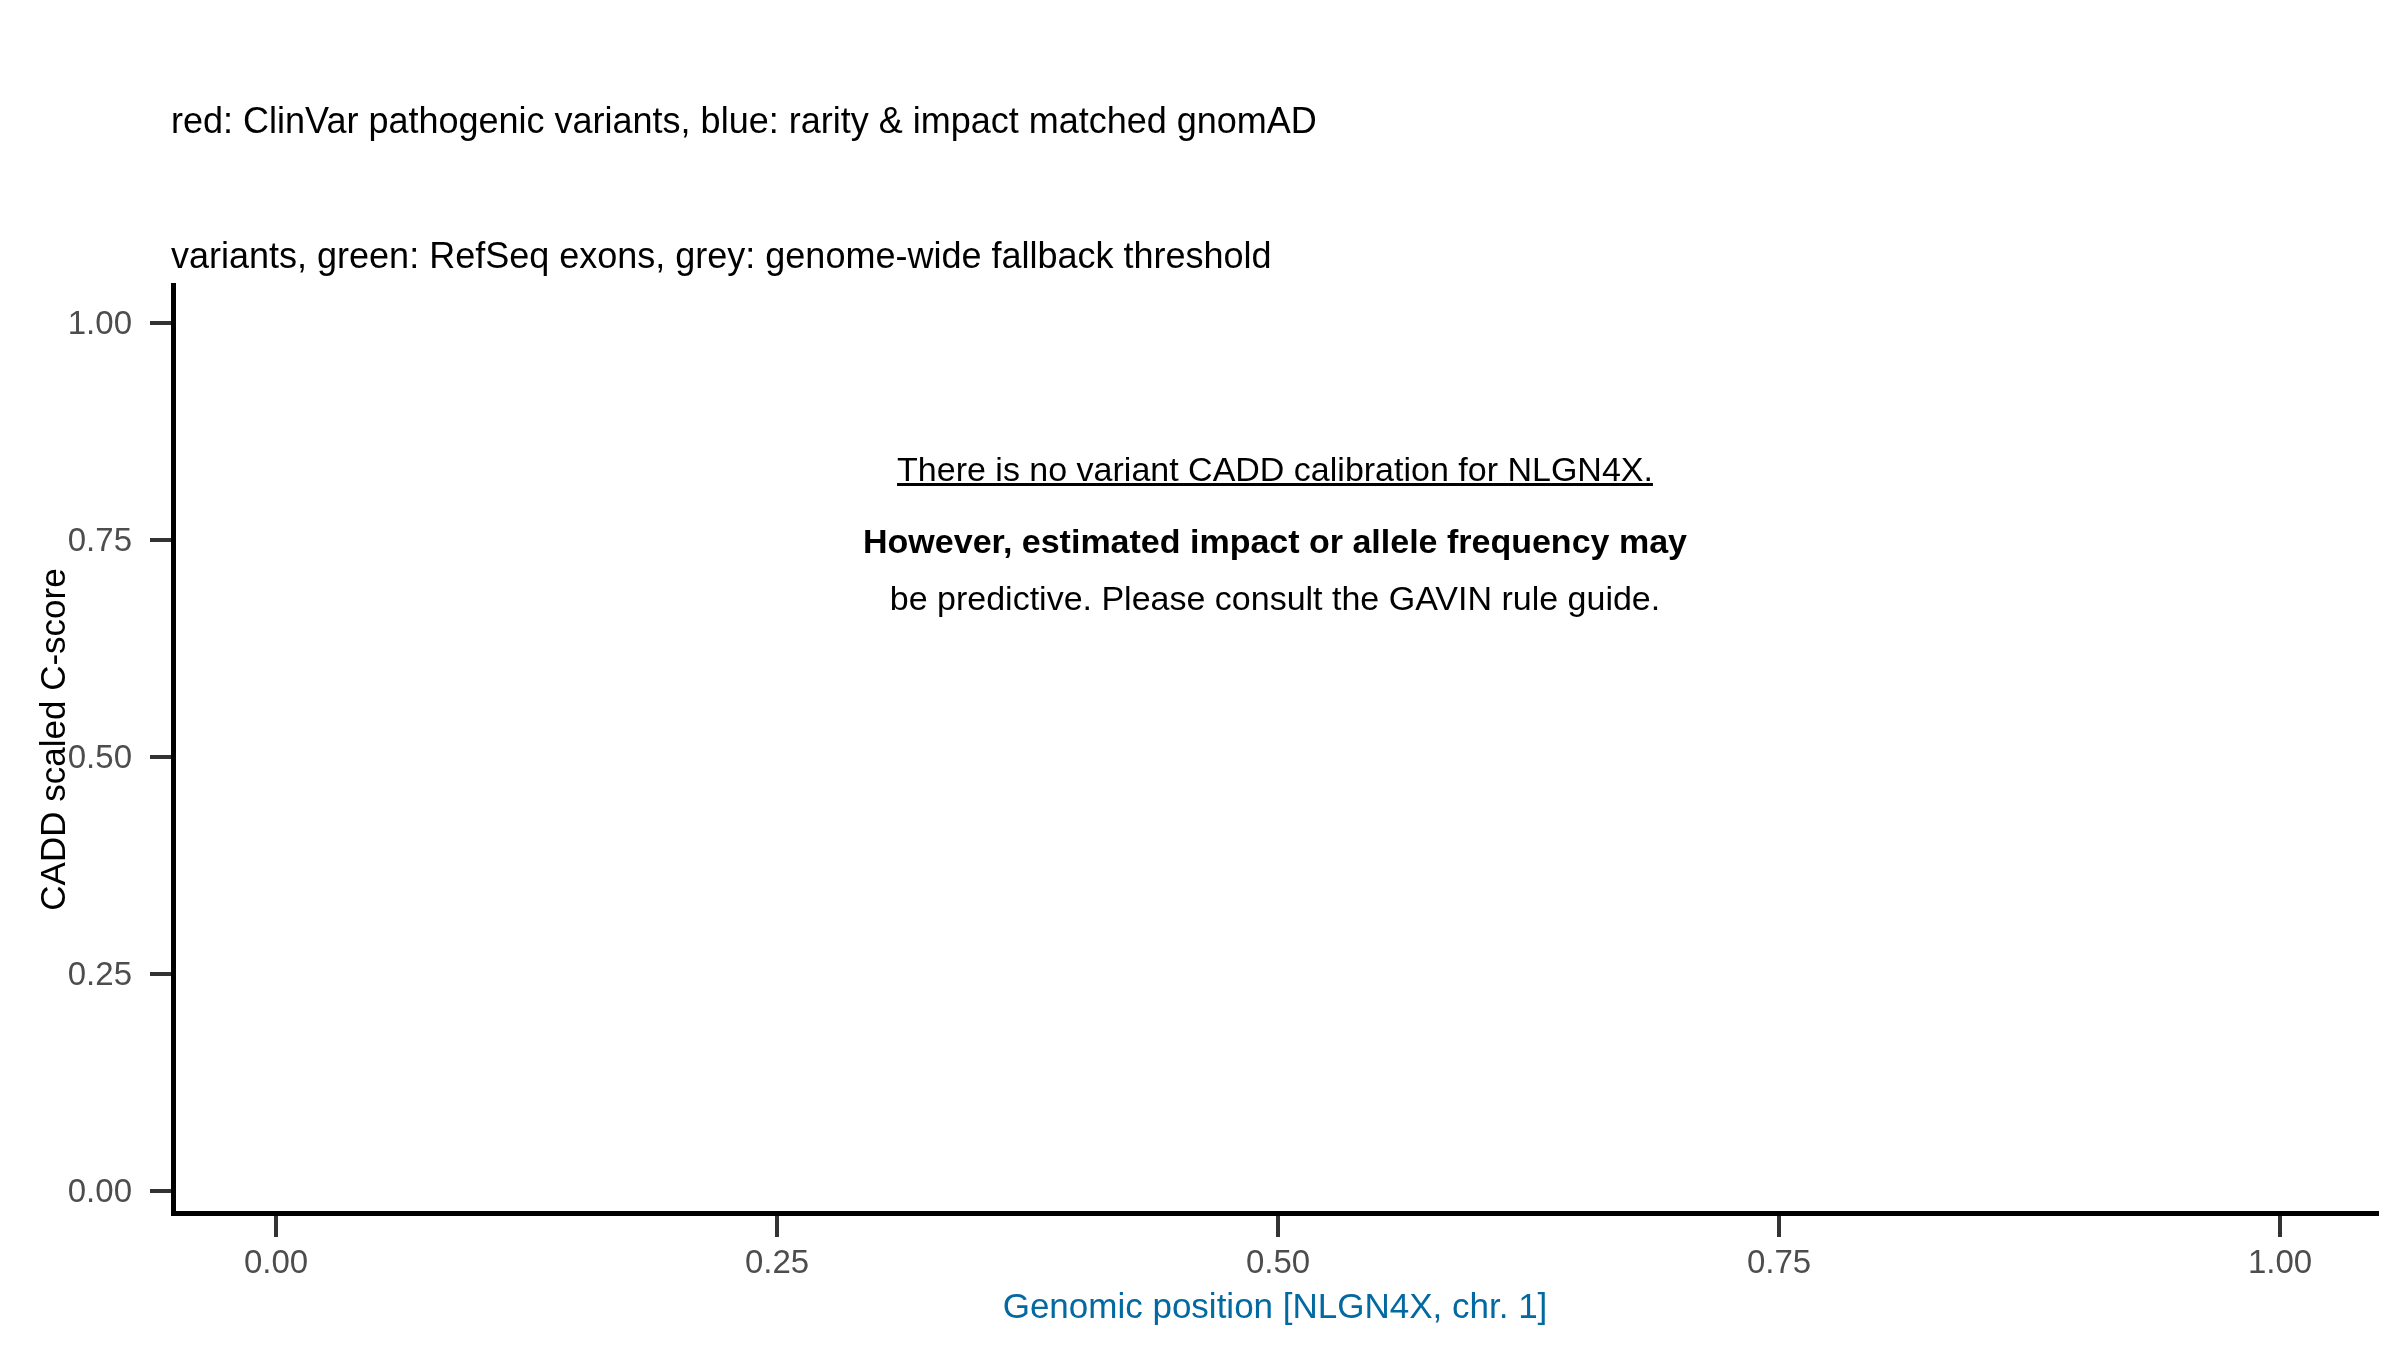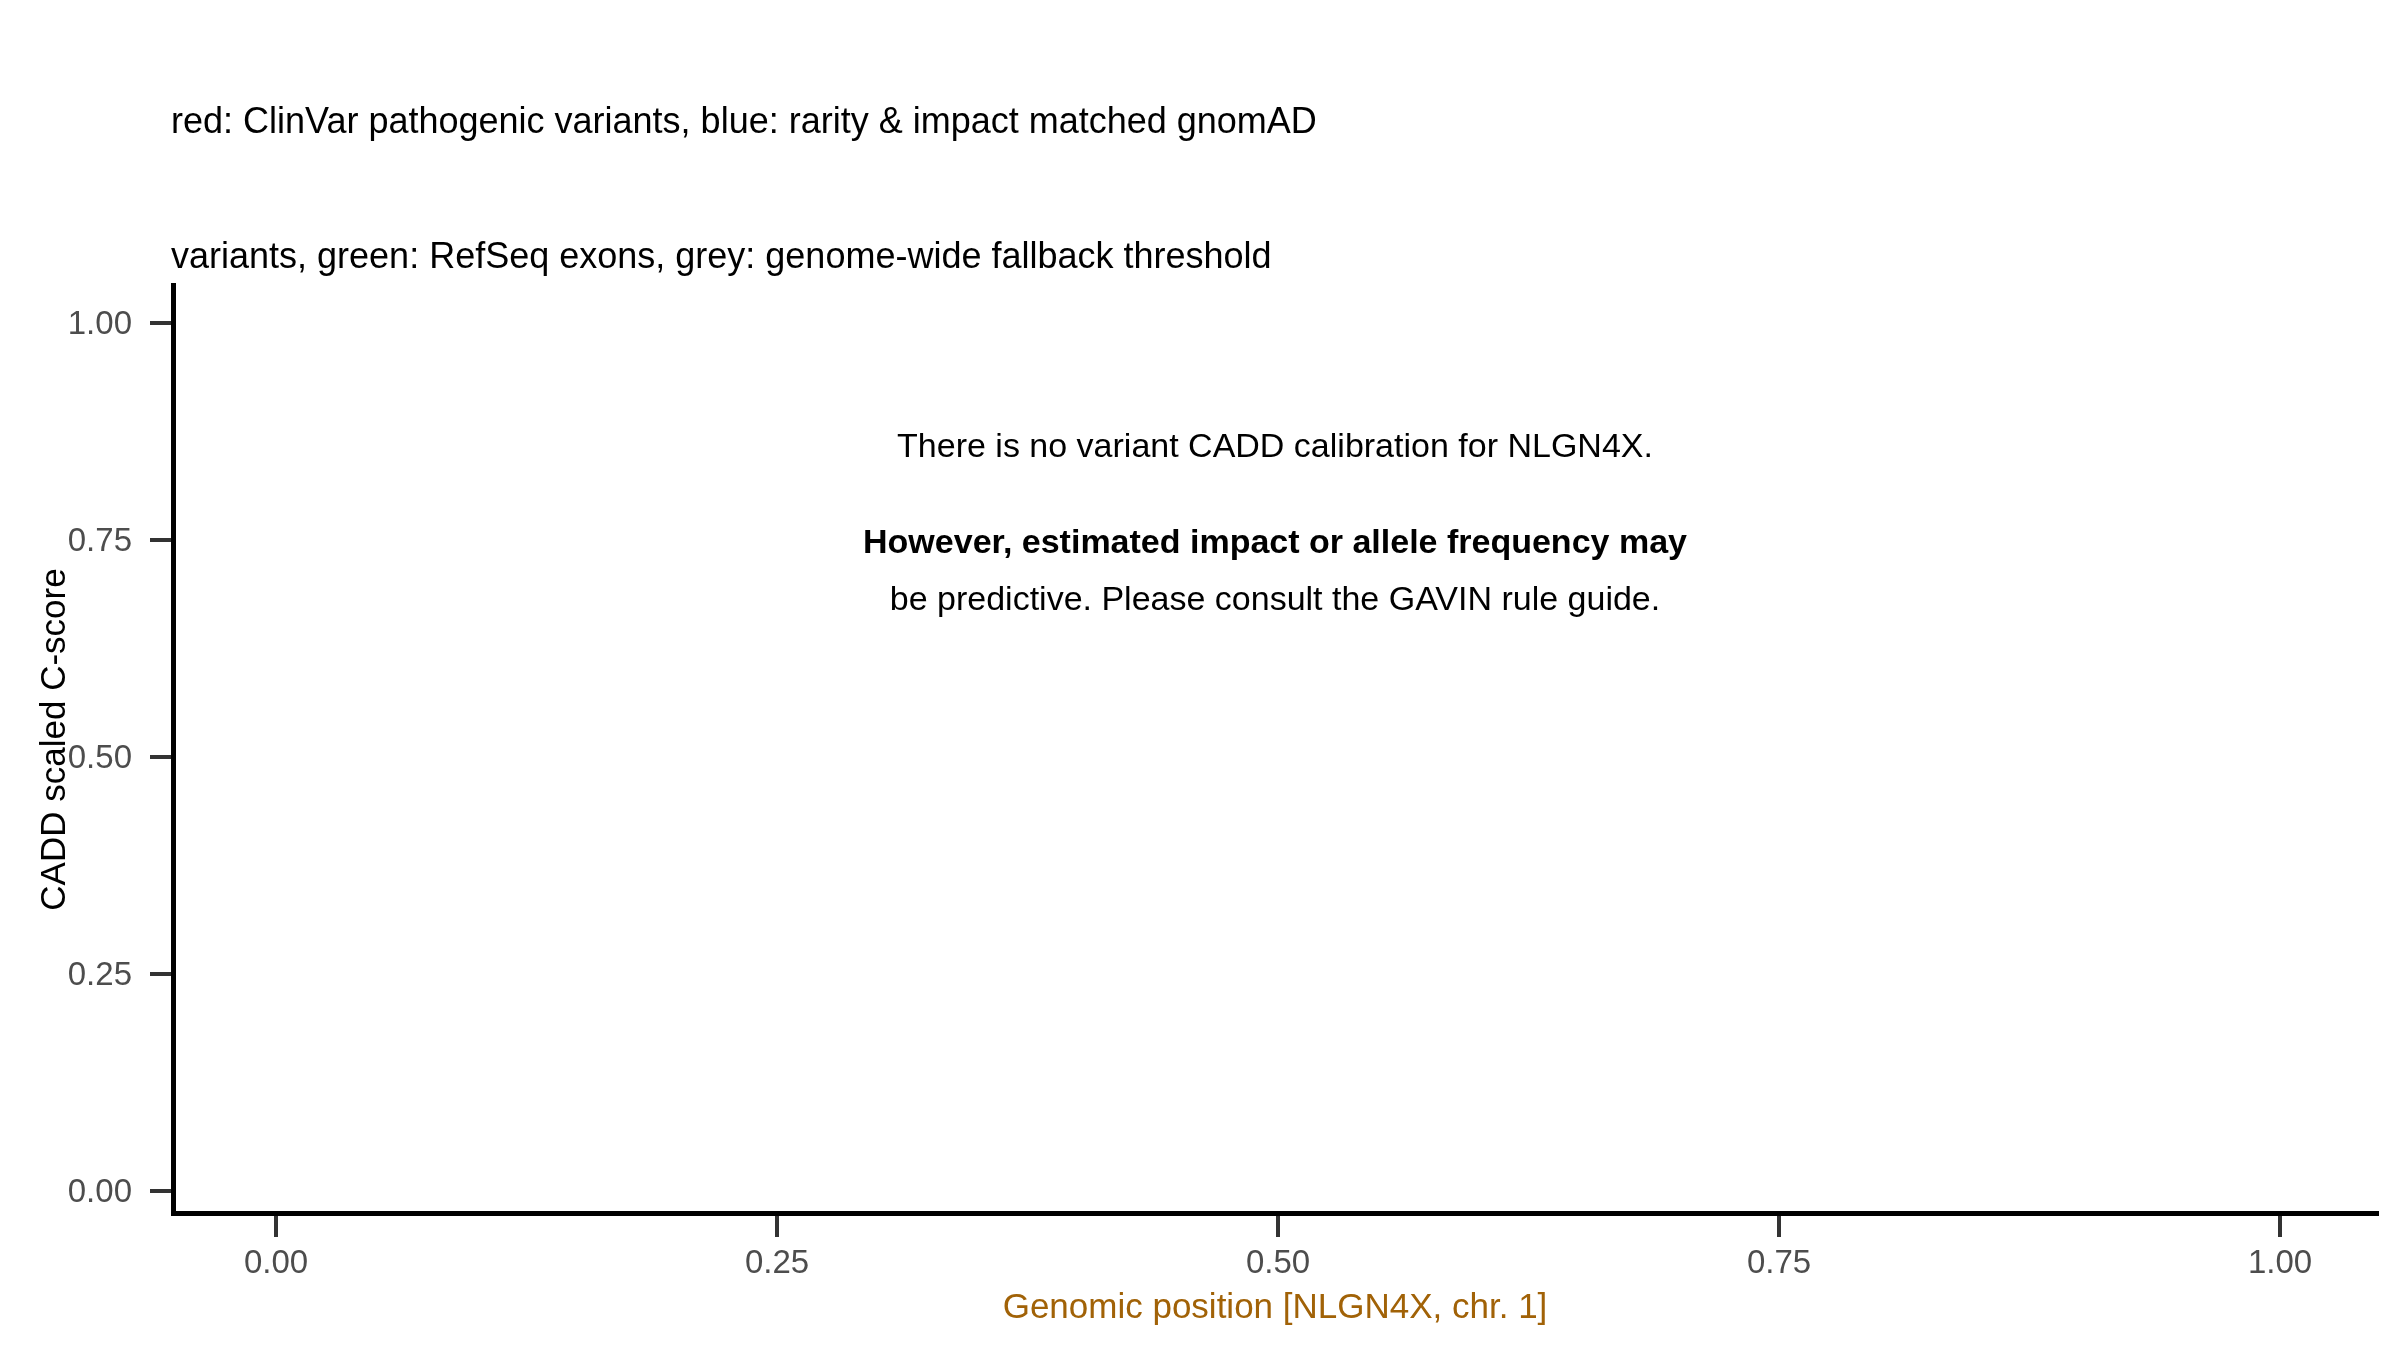--- a/index.html
+++ b/index.html
@@ -119,21 +119,21 @@
     font-size: 33px;
     line-height: 33px;
     white-space: nowrap;
   }
   #x-axis-title {
     position: absolute;
     left: 171px;
     top: 1288px;
     width: 2208px;
     text-align: center;
-    color: #a16207;
+    color: #0369a1;
     font-size: 35px;
     line-height: 35px;
     white-space: nowrap;
   }
 
   
   #center-annotation {
     position: absolute;
     left: 171px;
     top: 0;
@@ -204,18 +204,18 @@
 
   <div class="x-tick-mark" style="left:1777px;"></div>
   <div class="x-tick-label" style="left:1779px;">0.75</div>
 
   <div class="x-tick-mark" style="left:2278px;"></div>
   <div class="x-tick-label" style="left:2280px;">1.00</div>
 
   <div id="x-axis-title">Genomic position [NLGN4X, chr. 1]</div>
 
   <div id="center-annotation">
-    <span class="ann-line" style="top:426px;">There is no variant CADD calibration for NLGN4X.</span>
+    <span class="ann-line" style="top:450px;text-decoration:underline;">There is no variant CADD calibration for NLGN4X.</span>
     <span class="ann-line" style="top:522px;font-weight:bold;">However, estimated impact or allele frequency may</span>
     <span class="ann-line" style="top:569px;margin-top:10px;">be predictive. Please consult the GAVIN rule guide.</span>
   </div>
 
 </div>
 
 </body></html>

